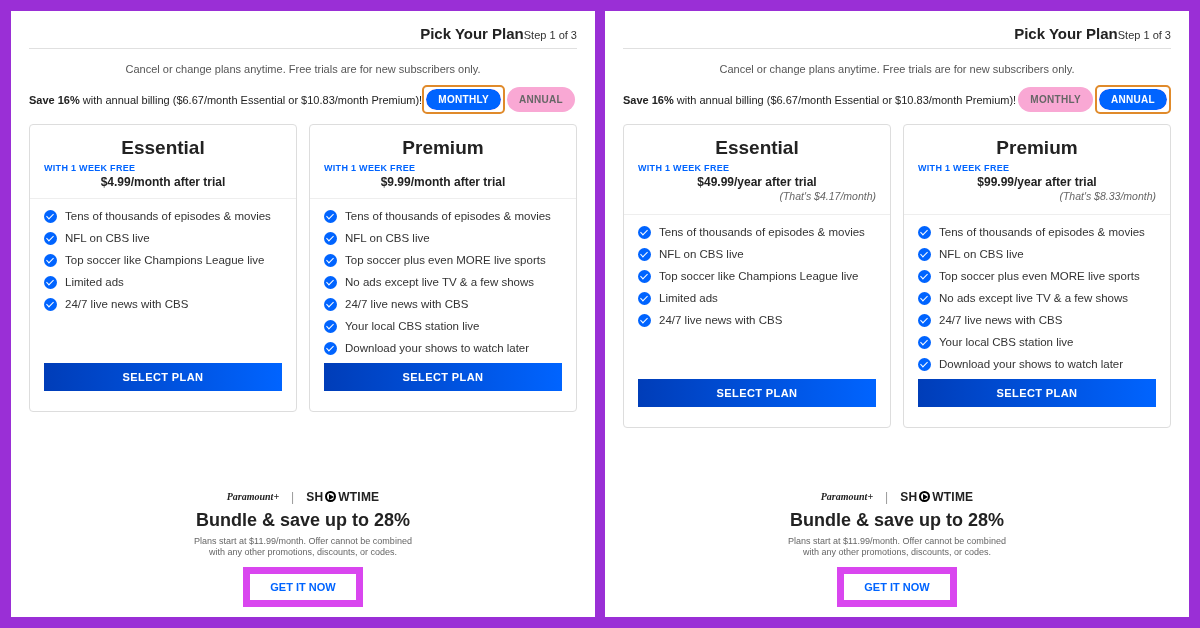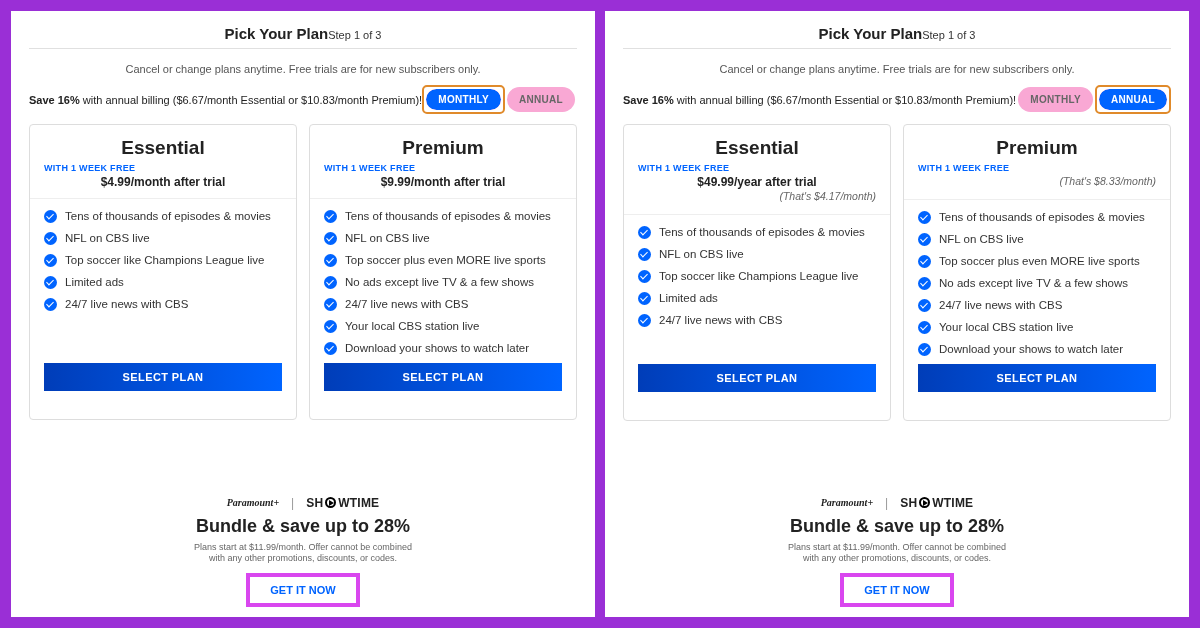--- a/index.html
+++ b/index.html
@@ -17,21 +17,21 @@
     flex: 1;
     background: #fff;
     padding: 14px 18px 10px 18px;
     display: flex;
     flex-direction: column;
     font-size: 12px;
     color: #222;
   }
   .header-row {
     display: flex;
-    justify-content: center;
+    justify-content: flex-end;
     align-items: baseline;
     border-bottom: 1px solid #e0e0e0;
     padding-bottom: 6px;
   }
   .title { font-size: 15px; font-weight: 700; }
   .step { font-size: 11px; color: #333; }
   .subtitle {
     text-align: center;
     font-size: 11px;
     color: #555;
@@ -78,21 +78,21 @@
 
   .plans {
     display: flex;
     gap: 12px;
     margin-bottom: 12px;
   }
   .plan {
     flex: 1;
     border: 1px solid #ddd;
     border-radius: 4px;
-    padding: 12px 14px 28px;
+    padding: 12px 14px 20px;
     display: flex;
     flex-direction: column;
   }
   .plan h3 {
     text-align: center;
     font-size: 19px;
     font-weight: 800;
     margin-bottom: 4px;
   }
   .trial {
@@ -192,21 +192,21 @@
   .showtime .o::after{
     content:"";position:absolute;left:2px;top:1px;
     border-left:5px solid #000;
     border-top:3px solid transparent;
     border-bottom:3px solid transparent;
   }
   .bundle-title { font-size: 18px; font-weight: 700; margin-bottom: 5px; }
   .bundle-fine { font-size: 9px; color: #666; line-height: 1.3; margin-bottom: 8px; }
   .get-btn {
     display: inline-block;
-    border: 4px solid #d946ef;
+    border: 7px solid #d946ef;
     color: #0064ff;
     background: #fff;
     font-size: 11px;
     font-weight: 700;
     padding: 7px 20px;
     cursor: pointer;
   }
 </style>
 </head>
 <body>
@@ -354,20 +354,21 @@
           <li>
             <span class="check"></span>
             <span>24/7 live news with CBS</span>
           </li>
         </ul>
         <button class="select-btn">SELECT PLAN</button>
       </div>
       <div class="plan">
         <h3>Premium</h3>
         <div class="trial">WITH 1 WEEK FREE</div>
+        <div class="price">$99.99/year after trial</div>
         <div class="equiv">(That's $8.33/month)</div>
         <div class="divider"></div>
         <ul class="features">
           <li>
             <span class="check"></span>
             <span>Tens of thousands of episodes &amp; movies</span>
           </li>
           <li>
             <span class="check"></span>
             <span>NFL on CBS live</span>

